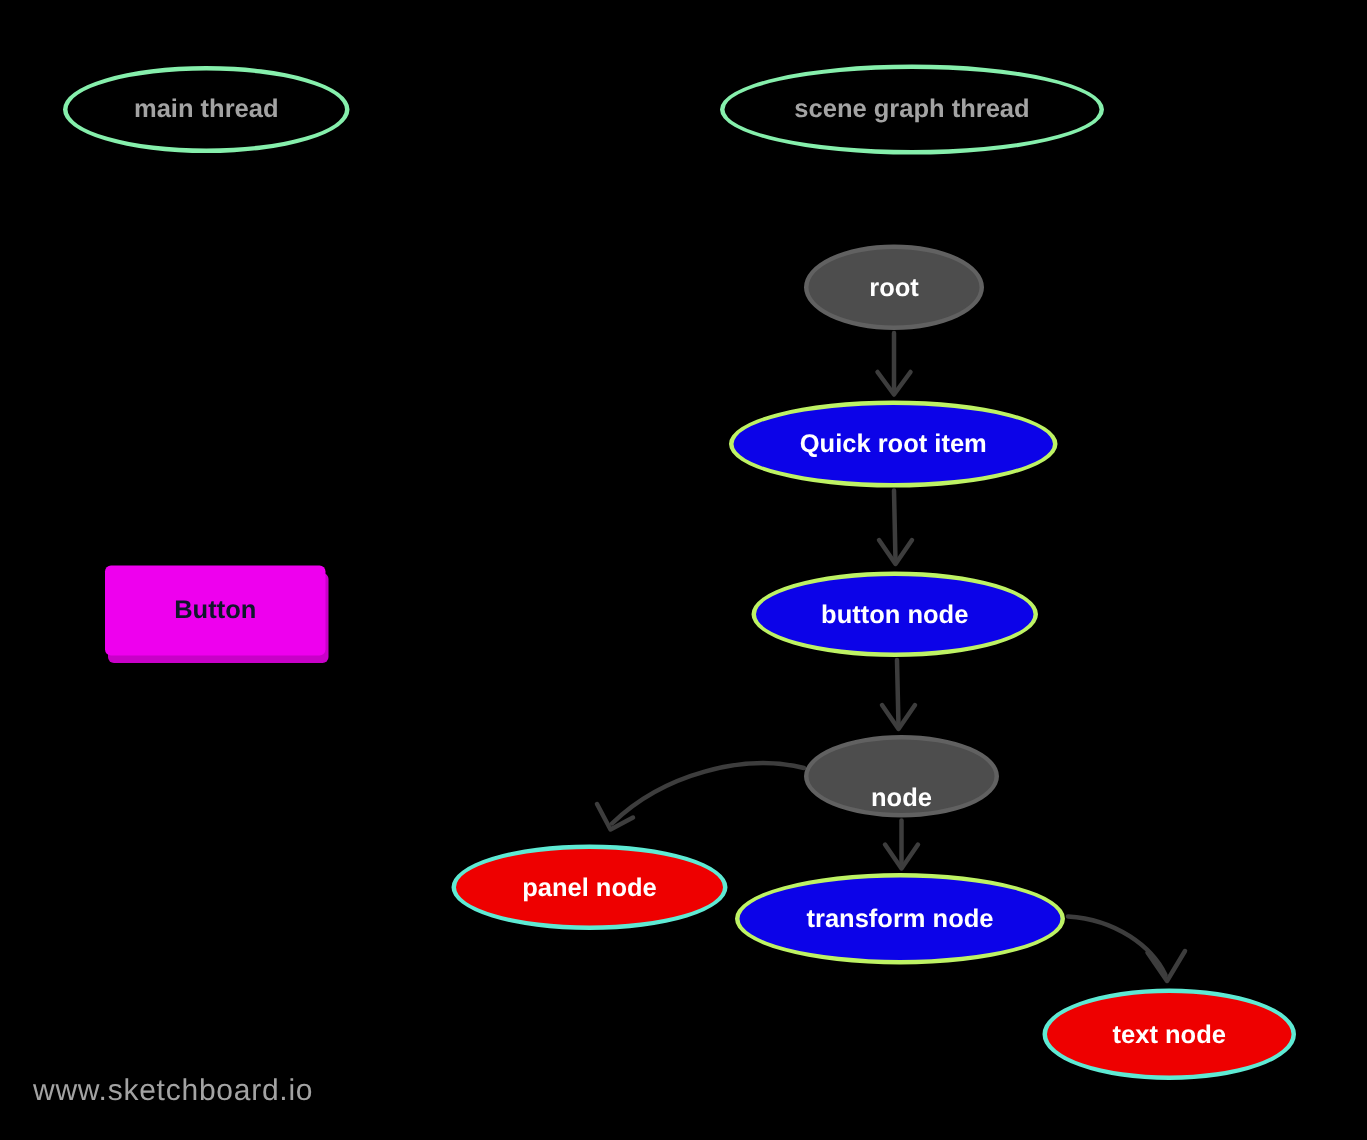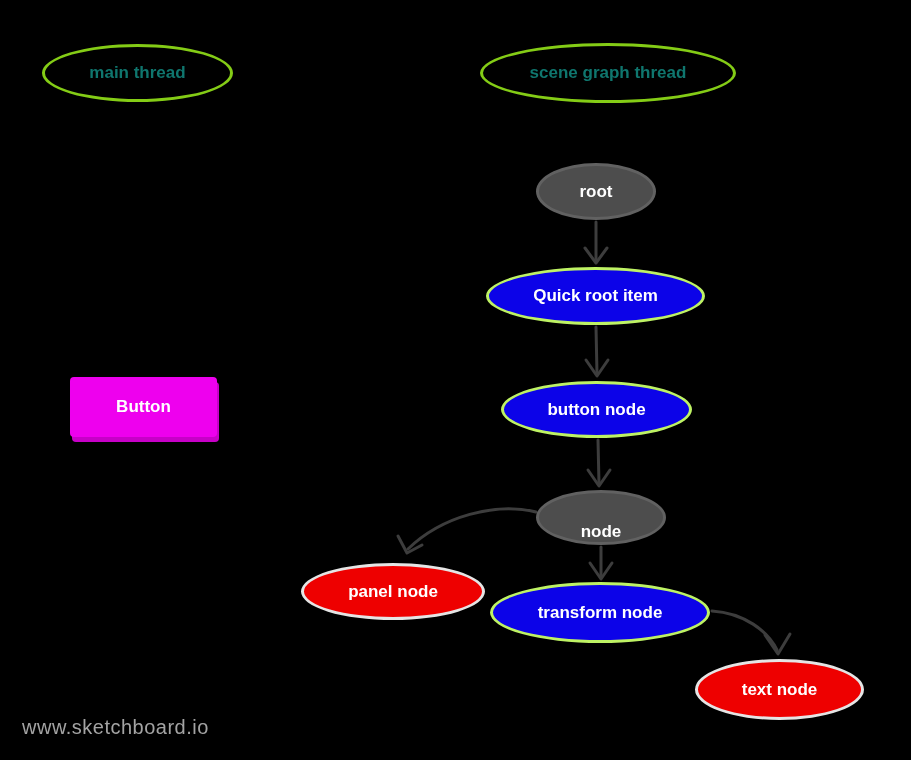--- a/index.html
+++ b/index.html
@@ -14,45 +14,45 @@
   .shape{
     position:absolute;
     display:flex;align-items:center;justify-content:center;
     box-sizing:border-box;
     font-weight:bold;font-size:17px;
     text-align:center;
   }
   .ellipse{border-radius:50%;}
   
   .lane{
-    border:3px solid #84cc16;
-    color:#0f766e;
+    border:3px solid #86efac;
+    color:#a3a3a3;
     background:transparent;
   }
   .lane-main{left:42px;top:44px;width:191px;height:58px;}
   .lane-scene{left:480px;top:43px;width:256px;height:60px;}
   
   .node-gray{background:#4d4d4d;border:3px solid #616161;color:#ffffff;}
   .node-blue{background:#0c03e8;border:3px solid #bef264;color:#ffffff;}
-  .node-red{background:#ee0000;border:3px solid #e5e5e5;color:#ffffff;}
+  .node-red{background:#ee0000;border:3px solid #5eead4;color:#ffffff;}
   
   .n-root{left:536px;top:163px;width:120px;height:57px;}
   .n-quick{left:486px;top:267px;width:219px;height:58px;}
   .n-buttonnode{left:501px;top:381px;width:191px;height:57px;align-items:center;}
   .n-node{left:536px;top:490px;width:130px;height:55px;align-items:flex-end;}
   .n-panel{left:301px;top:563px;width:184px;height:57px;}
   .n-transform{left:490px;top:582px;width:220px;height:61px;}
   .n-text{left:695px;top:659px;width:169px;height:61px;}
   
   .button-rect{
     left:70px;top:377px;width:147px;height:60px;
     background:#ee00ee;
     border-radius:4px;
     box-shadow:2px 5px 0 #c800c8;
-    color:#ffffff;
+    color:#0f172a;
   }
   .watermark{
     position:absolute;left:22px;top:716px;
     color:#a3a3a3;font-size:20px;font-weight:normal;
     letter-spacing:0.5px;
   }
   .edge{stroke:#3d3d3d;stroke-width:3;fill:none;stroke-linecap:round;stroke-linejoin:round;}
 </style>
 </head>
 <body>

